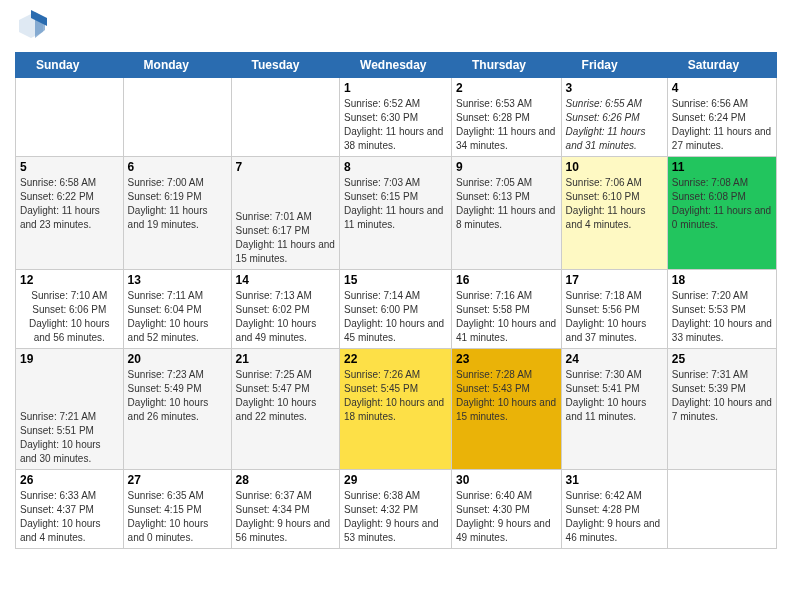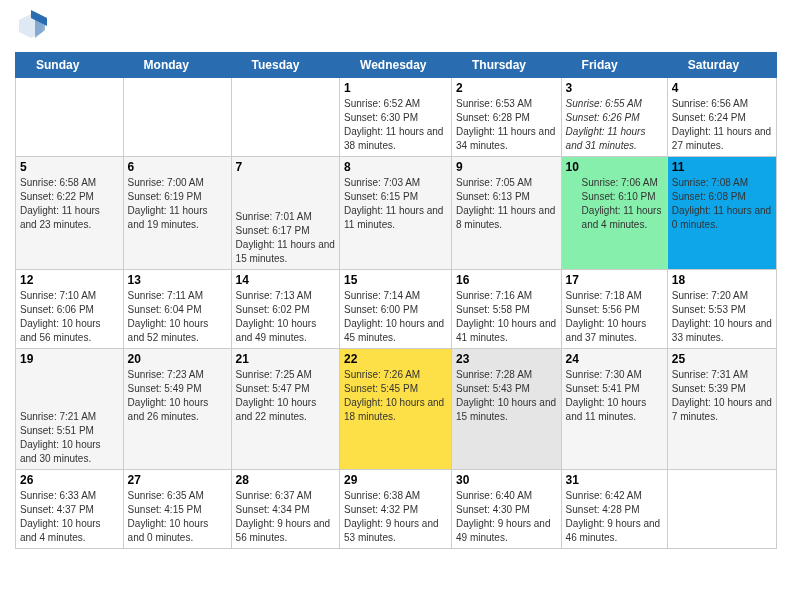--- a/index.html
+++ b/index.html
@@ -169,37 +169,37 @@
             <div class="day-info" style="white-space: pre-line;">Sunrise: 7:03 AM
 Sunset: 6:15 PM
 Daylight: 11 hours and 11 minutes.</div>
           </td>
           <td style="background: rgb(245, 245, 245);">
             <span class="day-number">9</span>
             <div class="day-info" style="white-space: pre-line;">Sunrise: 7:05 AM
 Sunset: 6:13 PM
 Daylight: 11 hours and 8 minutes.</div>
           </td>
-          <td style="background: #86efac;">
+          <td style="background: #fef9c3;">
             <span class="day-number">10</span>
-            <div class="day-info" style="white-space: pre-line; margin-left: 16px;">Sunrise: 7:06 AM
+            <div class="day-info" style="white-space: pre-line;">Sunrise: 7:06 AM
 Sunset: 6:10 PM
 Daylight: 11 hours and 4 minutes.</div>
           </td>
-          <td style="background: #0ea5e9;">
+          <td style="background: #22c55e;">
             <span class="day-number">11</span>
             <div class="day-info" style="white-space: pre-line;">Sunrise: 7:08 AM
 Sunset: 6:08 PM
 Daylight: 11 hours and 0 minutes.</div>
           </td>
         </tr>
         <tr class="week-row">
           <td>
             <span class="day-number">12</span>
-            <div class="day-info" style="white-space: pre-line;">Sunrise: 7:10 AM
+            <div class="day-info" style="white-space: pre-line; text-align: center;">Sunrise: 7:10 AM
 Sunset: 6:06 PM
 Daylight: 10 hours and 56 minutes.</div>
           </td>
           <td>
             <span class="day-number">13</span>
             <div class="day-info" style="white-space: pre-line;">Sunrise: 7:11 AM
 Sunset: 6:04 PM
 Daylight: 10 hours and 52 minutes.</div>
           </td>
           <td>
@@ -251,21 +251,21 @@
             <div class="day-info" style="white-space: pre-line;">Sunrise: 7:25 AM
 Sunset: 5:47 PM
 Daylight: 10 hours and 22 minutes.</div>
           </td>
           <td style="background: #fde047;">
             <span class="day-number">22</span>
             <div class="day-info" style="white-space: pre-line;">Sunrise: 7:26 AM
 Sunset: 5:45 PM
 Daylight: 10 hours and 18 minutes.</div>
           </td>
-          <td style="background: #e5e5e5;">
+          <td style="background: #eab308;">
             <span class="day-number">23</span>
             <div class="day-info" style="white-space: pre-line;">Sunrise: 7:28 AM
 Sunset: 5:43 PM
 Daylight: 10 hours and 15 minutes.</div>
           </td>
           <td style="background: rgb(245, 245, 245);">
             <span class="day-number">24</span>
             <div class="day-info" style="white-space: pre-line;">Sunrise: 7:30 AM
 Sunset: 5:41 PM
 Daylight: 10 hours and 11 minutes.</div>

